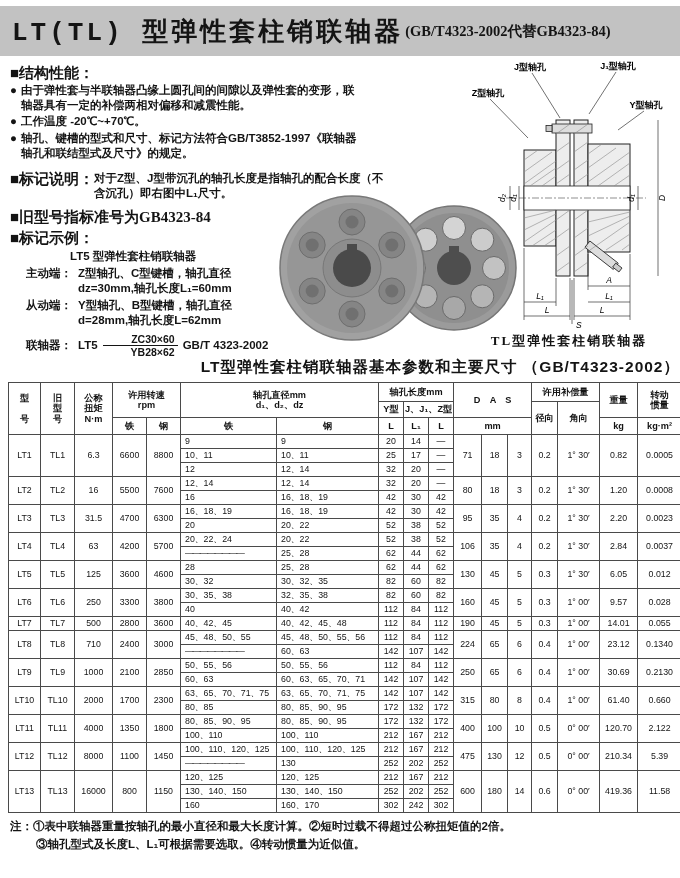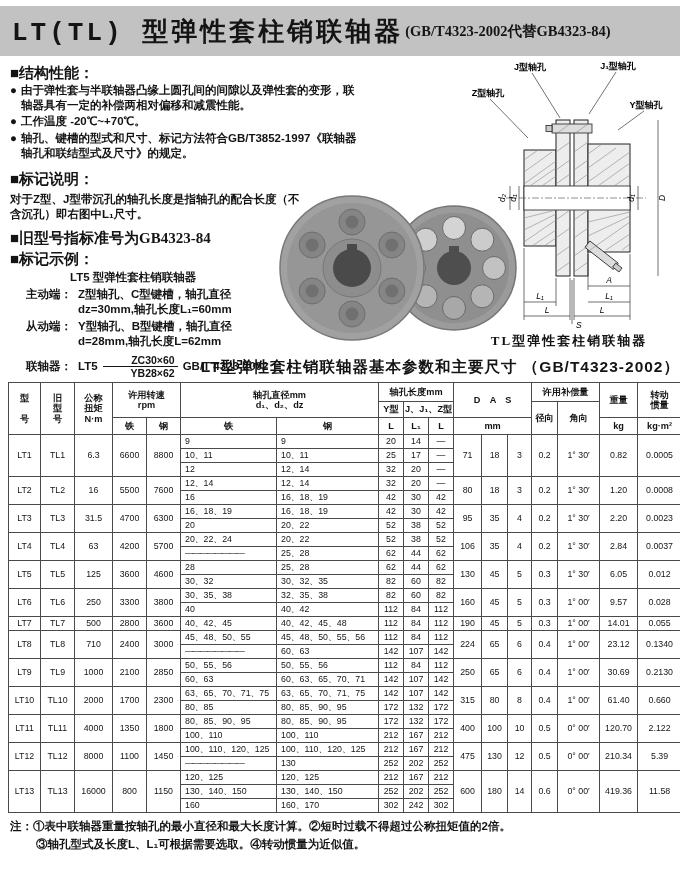--- a/index.html
+++ b/index.html
@@ -11,21 +11,21 @@
           display:flex;align-items:center;padding-left:12px;box-sizing:border-box;}
   .banner .t{font-family:Liberation Mono, monospace;font-weight:bold;font-size:26px;letter-spacing:3px;white-space:nowrap;}
   .banner .s{font-family:"Liberation Serif",serif;font-weight:bold;font-size:14.5px;white-space:nowrap;margin-left:2px;}
 
   
   .content{position:absolute;left:10px;top:62px;width:455px;}
   .h{font-size:15px;font-weight:bold;line-height:1.2;margin:2px 0 1px 0;font-family:Liberation Serif, serif;}
   .bullet{display:flex;font-size:11.5px;font-weight:bold;line-height:1.32;margin:1px 0;}
   .bullet .dot{margin-right:4px;flex:0 0 auto;}
   .bullet .bt{width:340px;}
-  .marking{display:flex;margin-top:7px;flex-direction:column;}
+  .marking{display:flex;margin-top:7px;}
   .marking .h{flex:0 0 auto;}
   .marking .mt{font-size:11.5px;font-weight:bold;line-height:1.35;width:300px;margin-top:3px;}
   .oldmodel{margin-top:6px;}
   .example{margin-top:3px;}
   .ex-sub{font-size:11.5px;font-weight:bold;margin:2px 0 2px 16px;padding-left:44px;}
   .ex-item{display:flex;font-size:11.5px;font-weight:bold;margin-left:16px;line-height:1.3;margin-top:2px;}
   .ex-item .lb{flex:0 0 52px;}
   .ex-item .tx{width:210px;}
   .coupling{display:flex;align-items:center;font-size:11.5px;font-weight:bold;margin-left:16px;margin-top:5px;}
   .coupling .lb{width:52px;}

